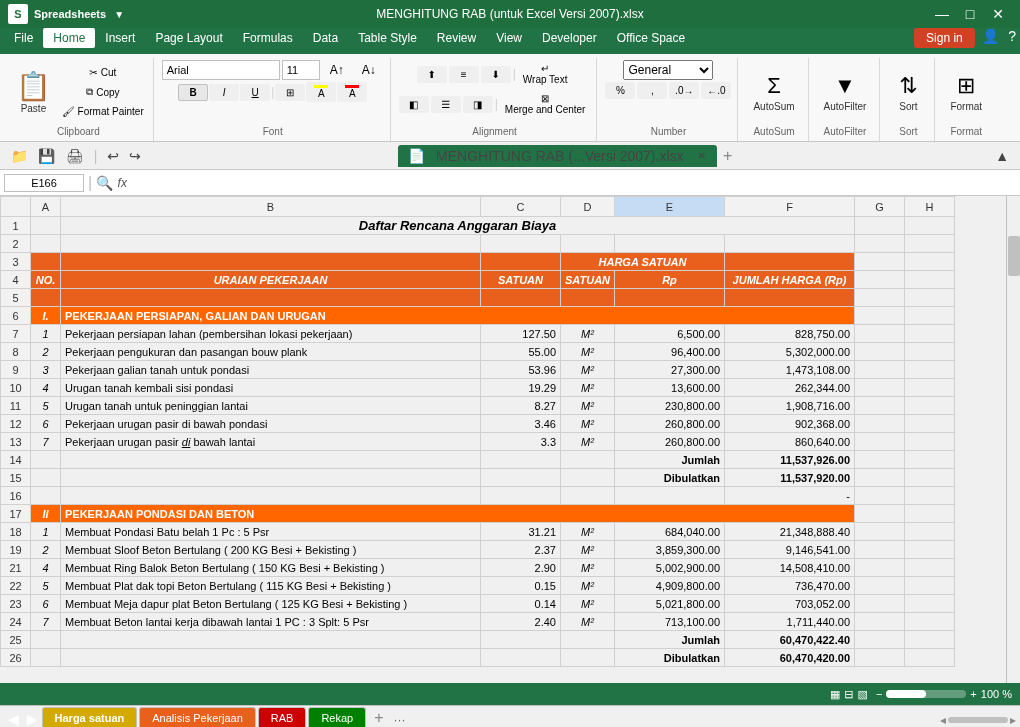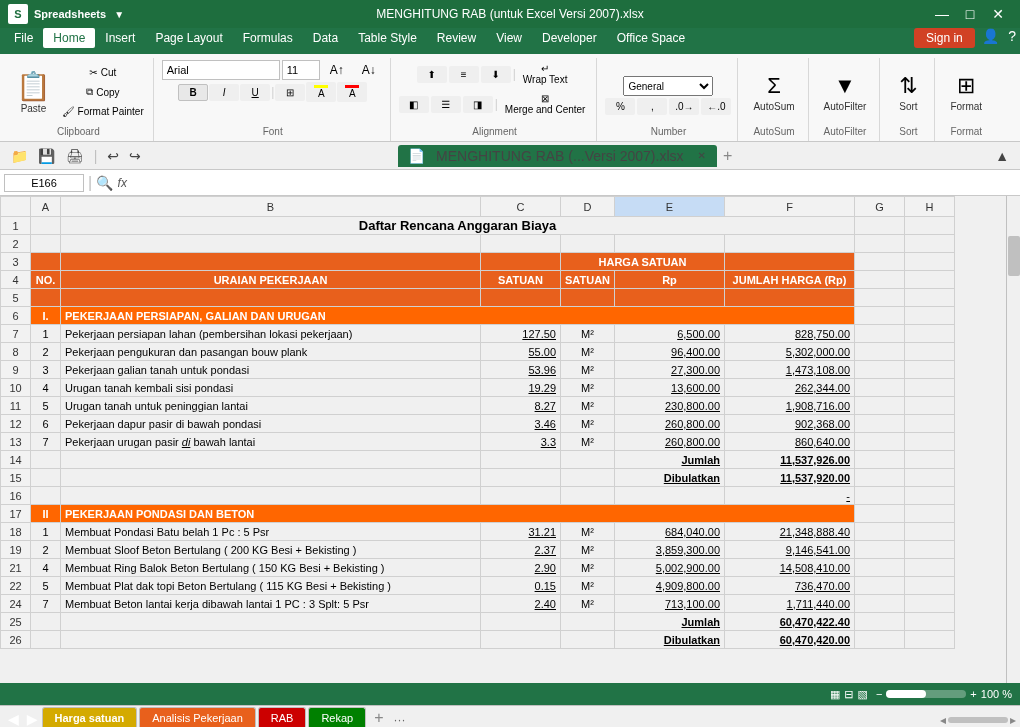--- a/index.html
+++ b/index.html
@@ -244,22 +244,22 @@
       padding: 1px 4px;
       height: 18px;
       min-height: 18px;
     }
     
     .orange-header { background: #e8601c !important; color: white !important; font-weight: bold; text-align: center !important; }
     
     .section-header { background: #ff6600 !important; color: white !important; font-weight: bold; }
     
     .bold { font-weight: bold; }
-    .text-right { text-align: right !important; text-decoration: underline; }
-    .text-center { text-align: center !important; }
+    .text-right { text-align: right !important; }
+    .text-center { text-align: center !important; font-style: italic; }
 
     
     ::-webkit-scrollbar { width: 14px; height: 14px; }
     ::-webkit-scrollbar-track { background: #f0f0f0; }
     ::-webkit-scrollbar-thumb { background: #c0c0c0; border-radius: 2px; }
 
     
     #status-bar {
       background: #217346;
       color: white;
@@ -428,21 +428,21 @@
       <div class="ribbon-btn" style="flex-direction:column;align-items:center;font-size:10px;min-width:60px;">
         <span>⊠</span>
         <span>Merge and Center</span>
       </div>
     </div>
     <div class="ribbon-group-label">Alignment</div>
   </div>
 
   <div class="ribbon-group">
     <div class="ribbon-row">
-      <select style="font-size:10px;width:90px;height:20px;margin-top:16px;">
+      <select style="font-size:12px;width:90px;height:20px;">
         <option>General</option>
         <option>Number</option>
         <option>Currency</option>
         <option>Percentage</option>
       </select>
     </div>
     <div class="ribbon-row" style="gap:2px;">
       <button class="ribbon-btn">%</button>
       <button class="ribbon-btn">,</button>
       <button class="ribbon-btn">.0→</button>
@@ -658,21 +658,21 @@
           <td class="cell text-center">M²</td>
           <td class="cell text-right">230,800.00</td>
           <td class="cell text-right">1,908,716.00</td>
           <td class="cell"></td>
           <td class="cell"></td>
         </tr>
 
         <tr>
           <td class="row-header">12</td>
           <td class="cell text-center">6</td>
-          <td class="cell">Pekerjaan dapur pasir di bawah pondasi</td>
+          <td class="cell">Pekerjaan urugan pasir di bawah pondasi</td>
           <td class="cell text-right">3.46</td>
           <td class="cell text-center">M²</td>
           <td class="cell text-right">260,800.00</td>
           <td class="cell text-right">902,368.00</td>
           <td class="cell"></td>
           <td class="cell"></td>
         </tr>
 
         <tr>
           <td class="row-header">13</td>
@@ -772,20 +772,31 @@
           <td class="cell text-center">5</td>
           <td class="cell">Membuat Plat dak topi Beton Bertulang ( 115 KG Besi + Bekisting )</td>
           <td class="cell text-right">0.15</td>
           <td class="cell text-center">M²</td>
           <td class="cell text-right">4,909,800.00</td>
           <td class="cell text-right">736,470.00</td>
           <td class="cell"></td>
           <td class="cell"></td>
         </tr>
 
+        <tr>
+          <td class="row-header">23</td>
+          <td class="cell text-center">6</td>
+          <td class="cell">Membuat Meja dapur plat Beton Bertulang ( 125 KG Besi + Bekisting )</td>
+          <td class="cell text-right">0.14</td>
+          <td class="cell text-center">M²</td>
+          <td class="cell text-right">5,021,800.00</td>
+          <td class="cell text-right">703,052.00</td>
+          <td class="cell"></td>
+          <td class="cell"></td>
+        </tr>
 
         <tr>
           <td class="row-header">24</td>
           <td class="cell text-center">7</td>
           <td class="cell">Membuat  Beton lantai kerja dibawah lantai 1 PC : 3 Splt: 5 Psr</td>
           <td class="cell text-right">2.40</td>
           <td class="cell text-center">M²</td>
           <td class="cell text-right">713,100.00</td>
           <td class="cell text-right">1,711,440.00</td>
           <td class="cell"></td>

